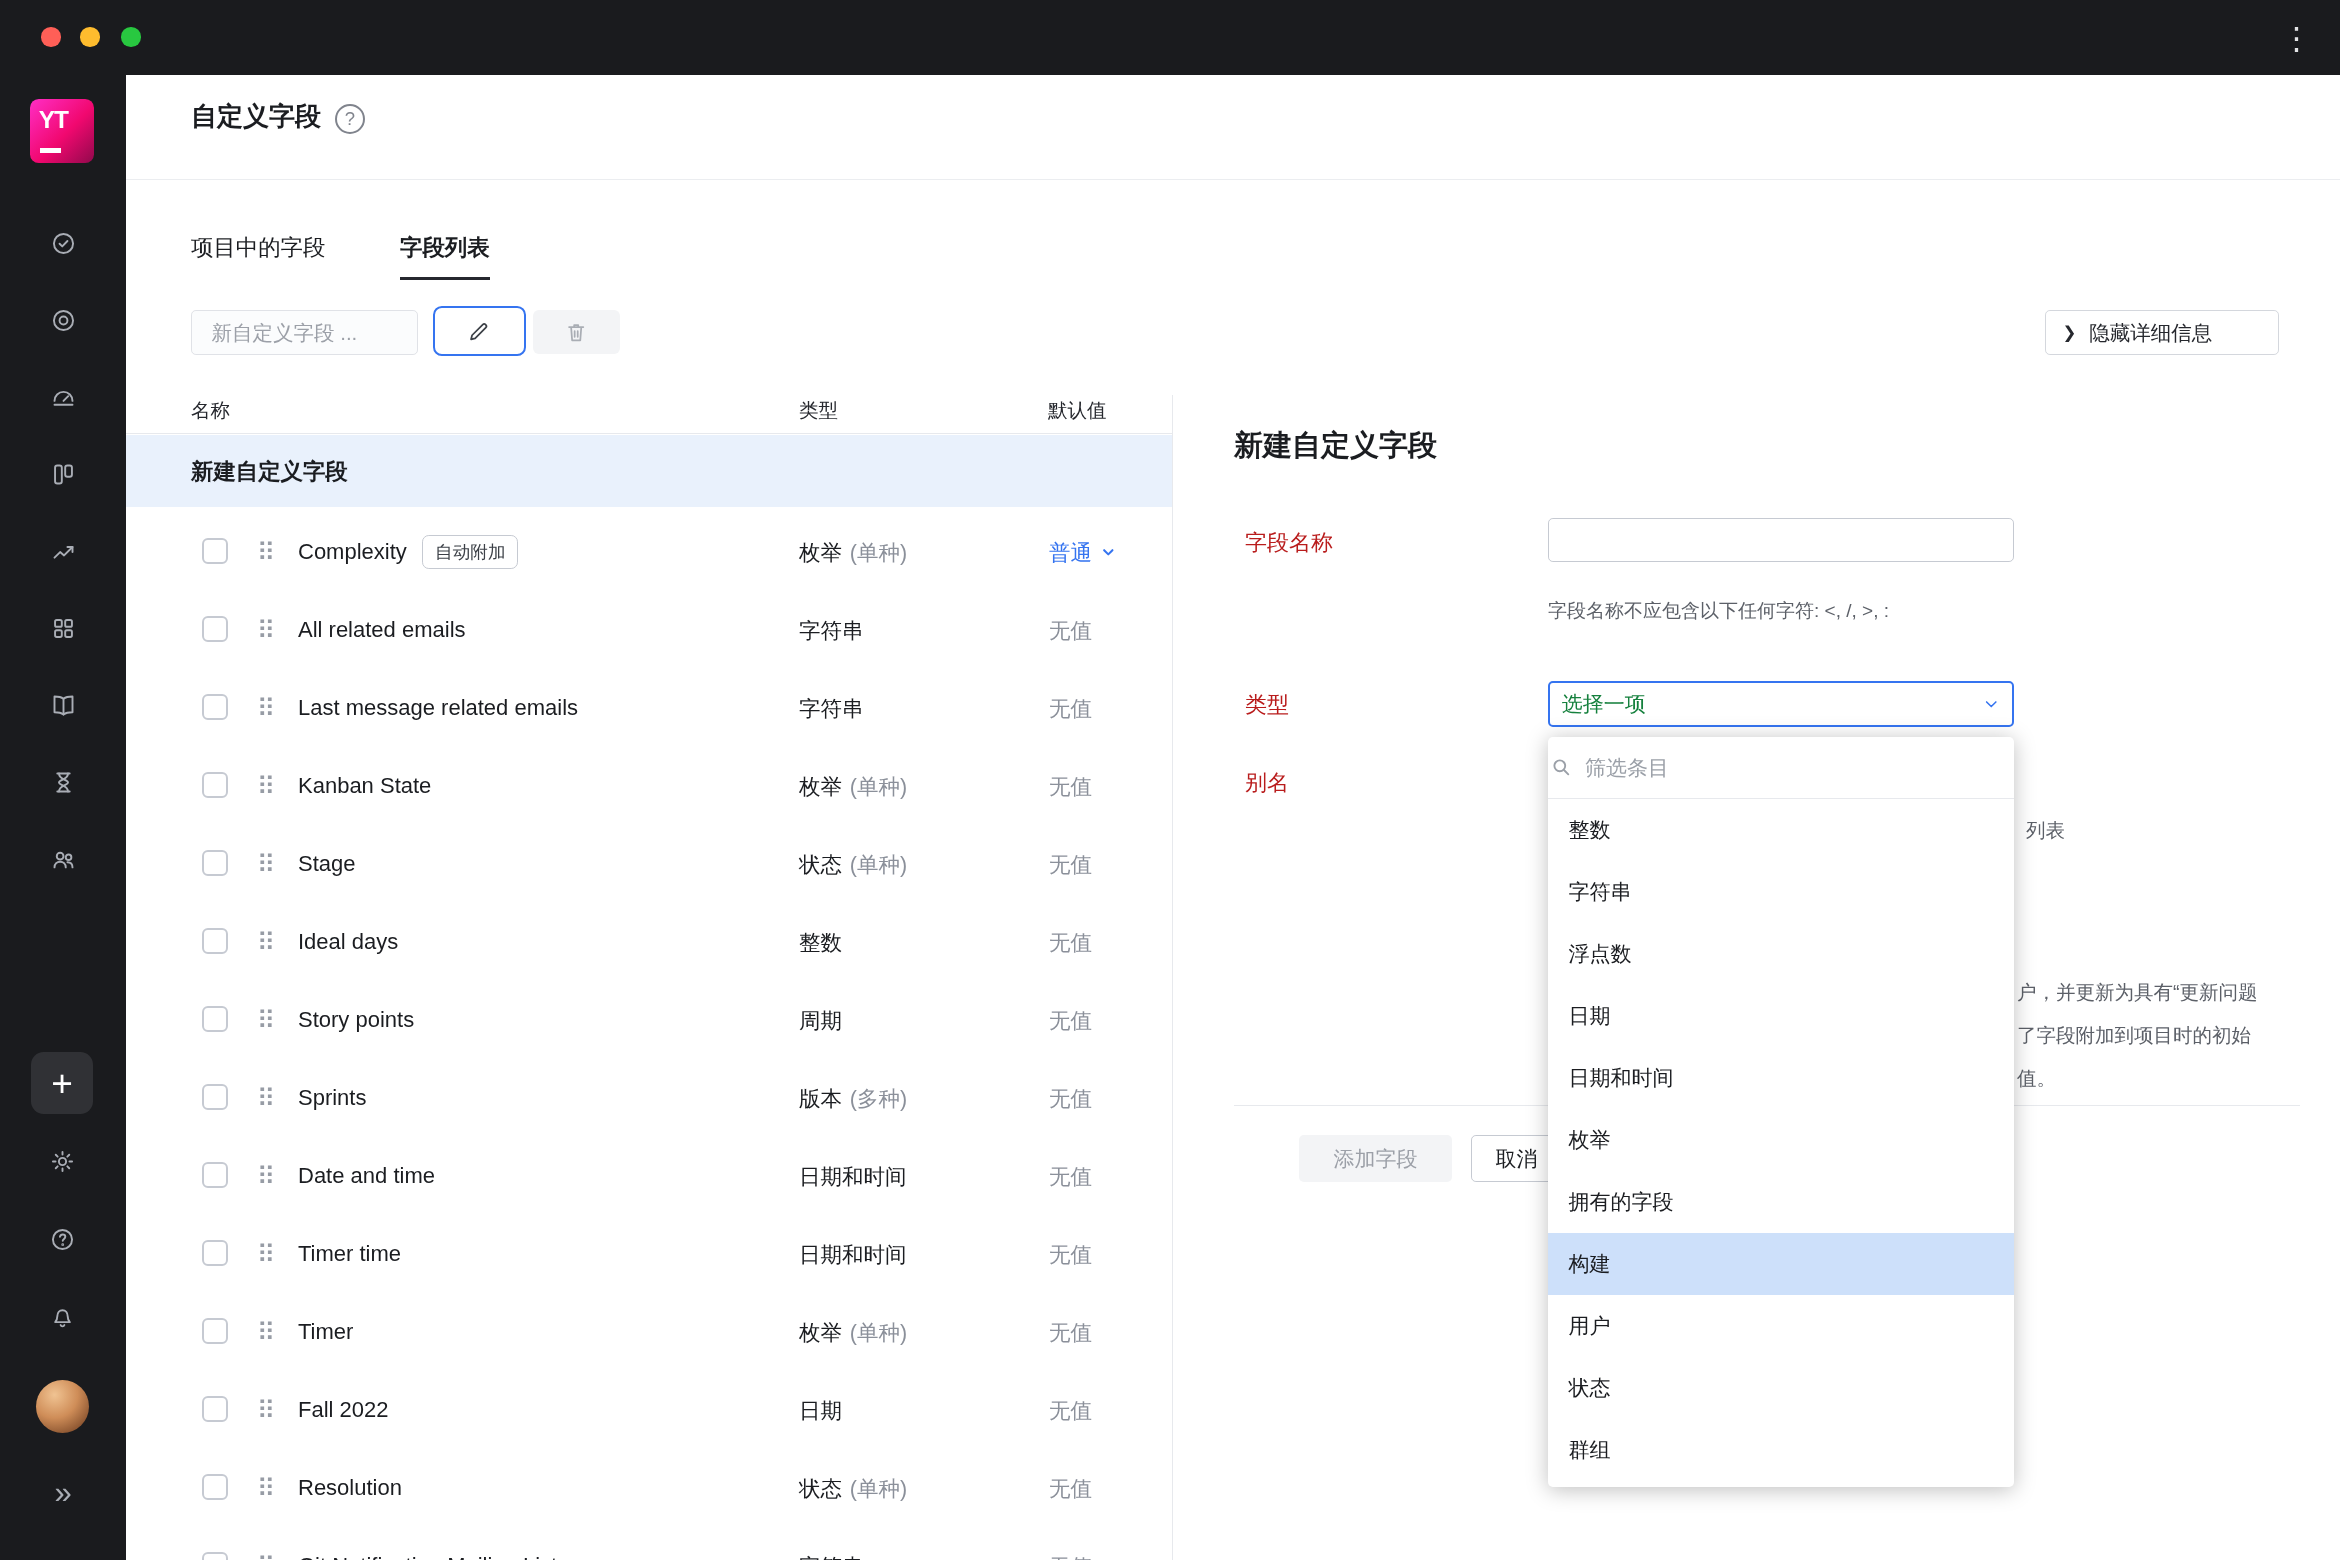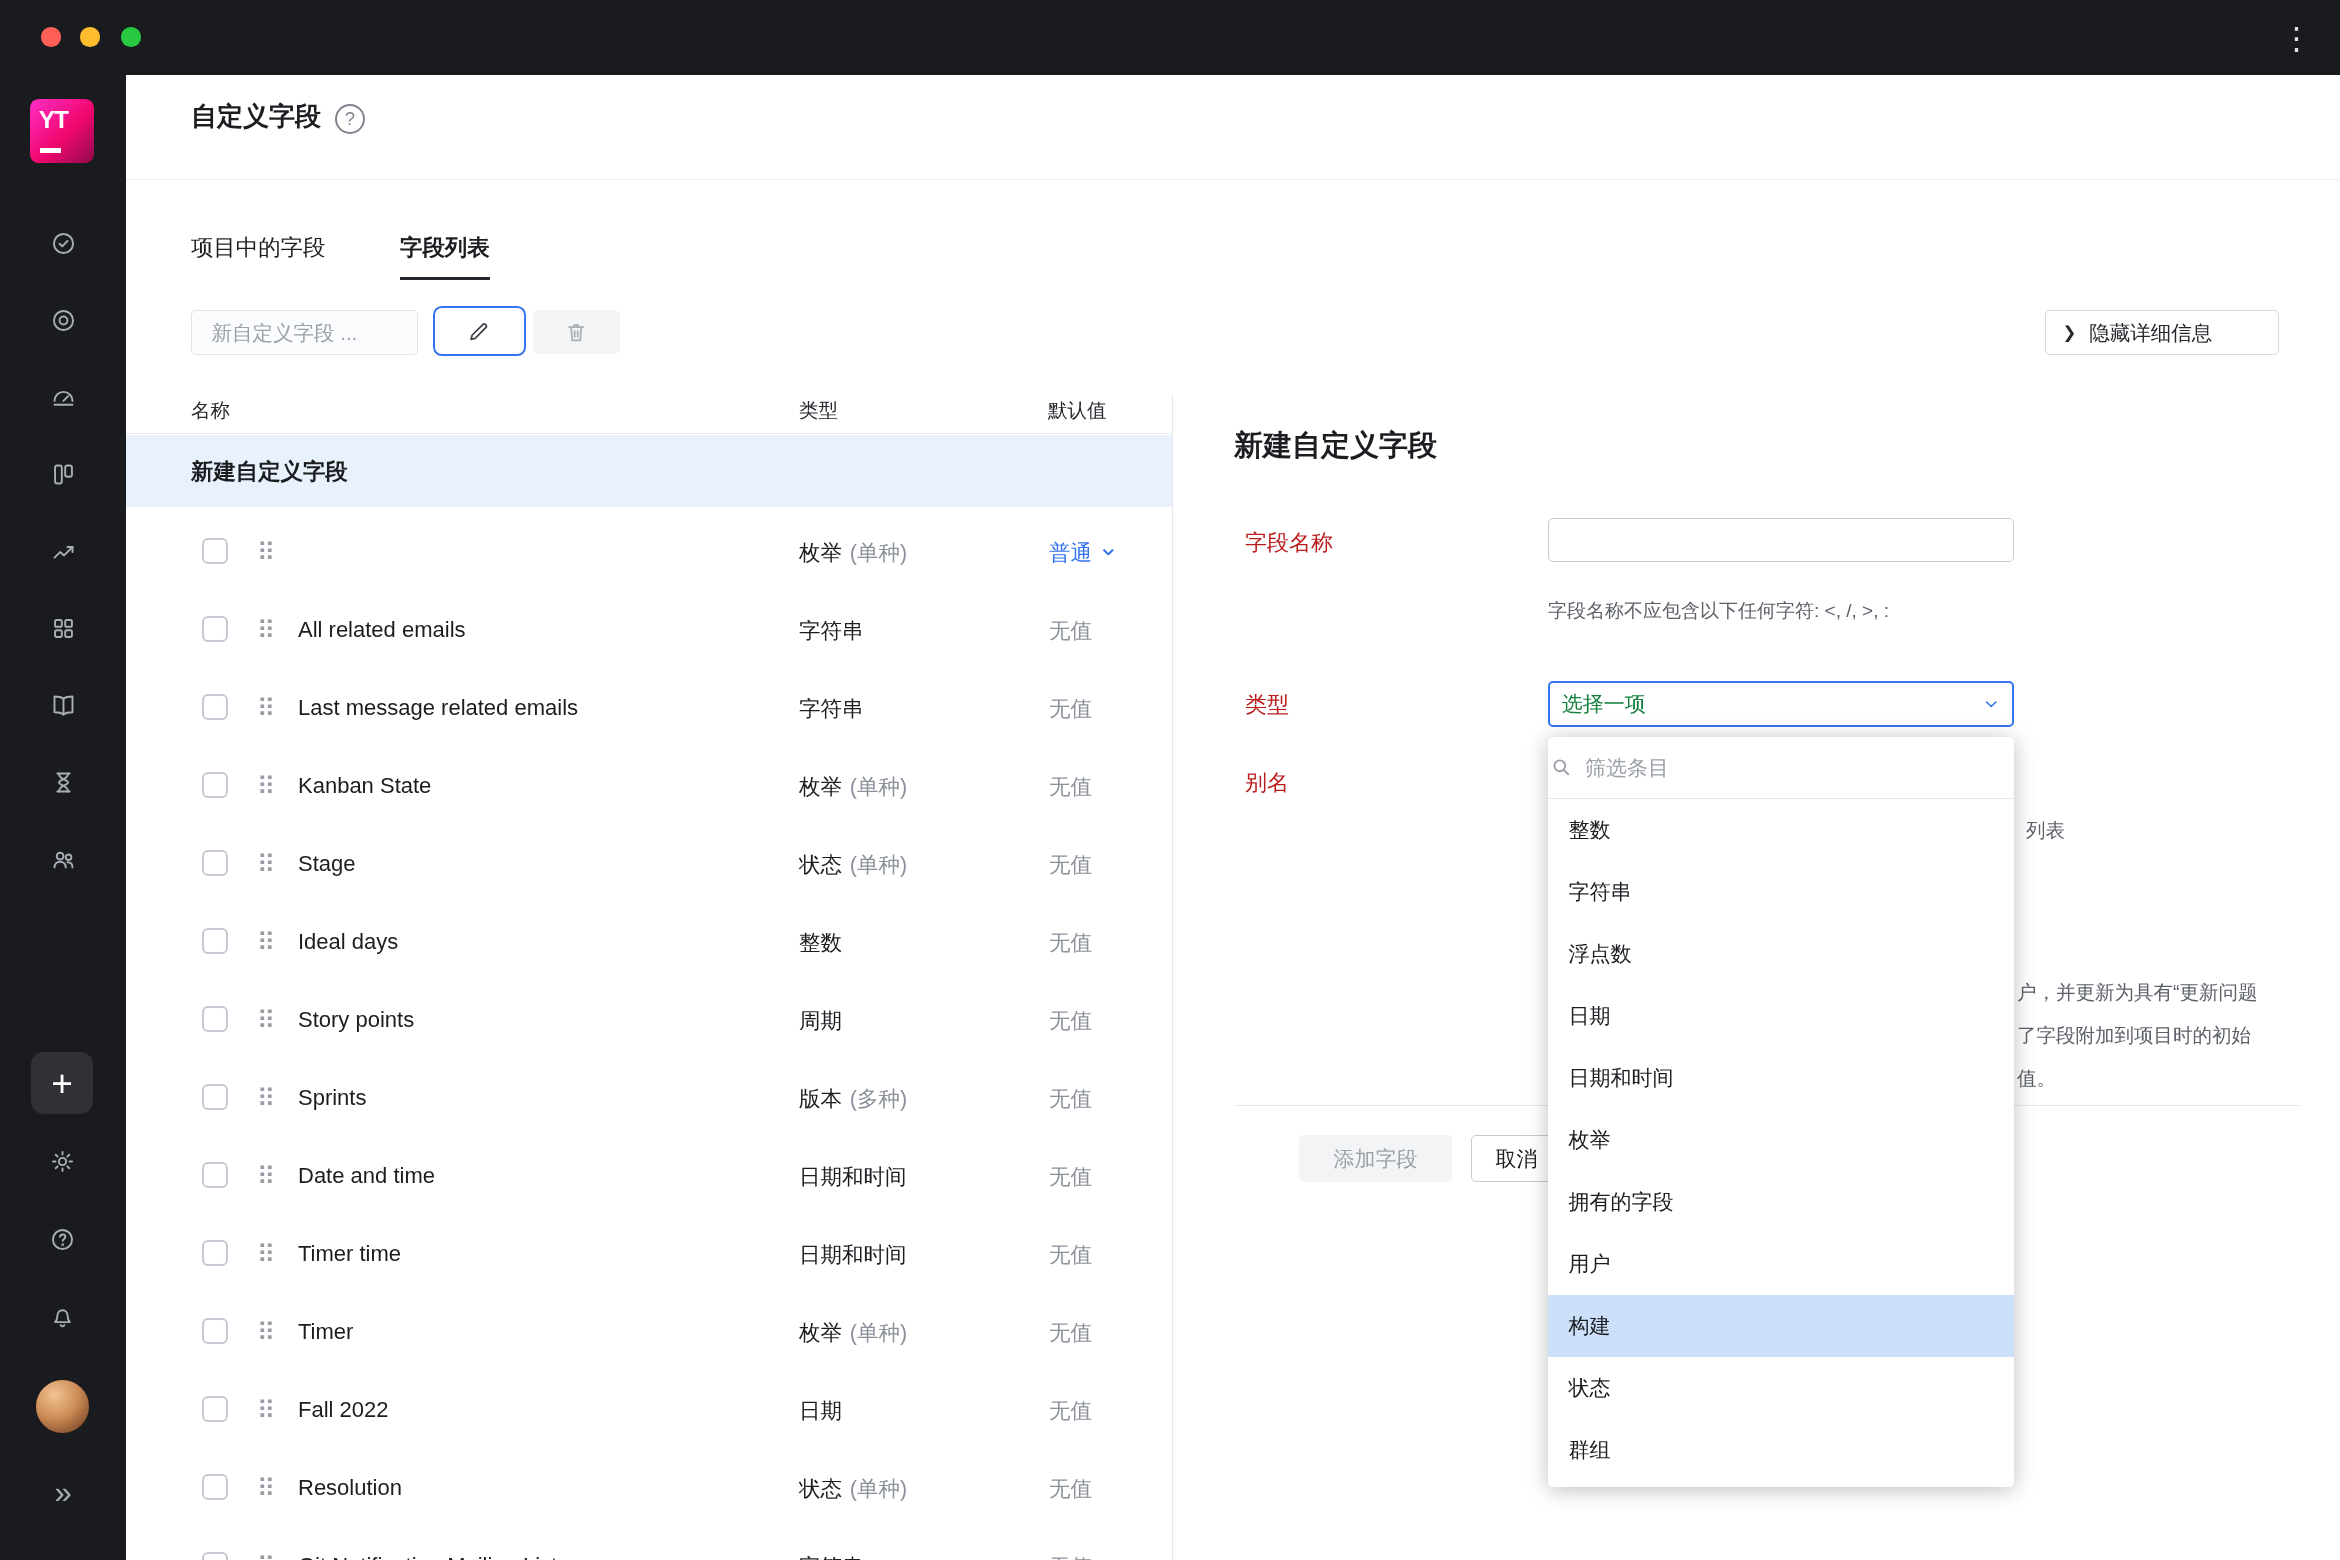--- a/index.html
+++ b/index.html
@@ -226,20 +226,24 @@
 <div class="vdiv"></div>
 
 <div class="new-row">
   <span>新建自定义字段</span>
 </div>
 
 <div class="rows">
     <div class="trow">
       <span class="cb"></span>
       <span class="drag">⠿</span>
+      <span class="cell name">
+        <span>Complexity</span>
+        <span class="badge">自动附加</span>
+      </span>
       <span class="cell type">枚举<span class="muted">(单种)</span></span>
       <span class="cell def link">普通<svg class="mini-chev" viewBox="0 0 16 16">
           <path d="M4 6l4 4 4-4"></path>
         </svg></span>
     </div>
     <div class="trow">
       <span class="cb"></span>
       <span class="drag">⠿</span>
       <span class="cell name">
         <span>All related emails</span>
@@ -392,19 +396,19 @@
     <input type="text" placeholder="筛选条目" style="">
   </div>
   <div>
       <div class="opt">整数</div>
       <div class="opt">字符串</div>
       <div class="opt">浮点数</div>
       <div class="opt">日期</div>
       <div class="opt">日期和时间</div>
       <div class="opt">枚举</div>
       <div class="opt">拥有的字段</div>
+      <div class="opt sel">构建</div>
       <div class="opt">用户</div>
-      <div class="opt sel">构建</div>
       <div class="opt">状态</div>
       <div class="opt">群组</div>
     </div>
 </div>
 
 
 </body></html>

